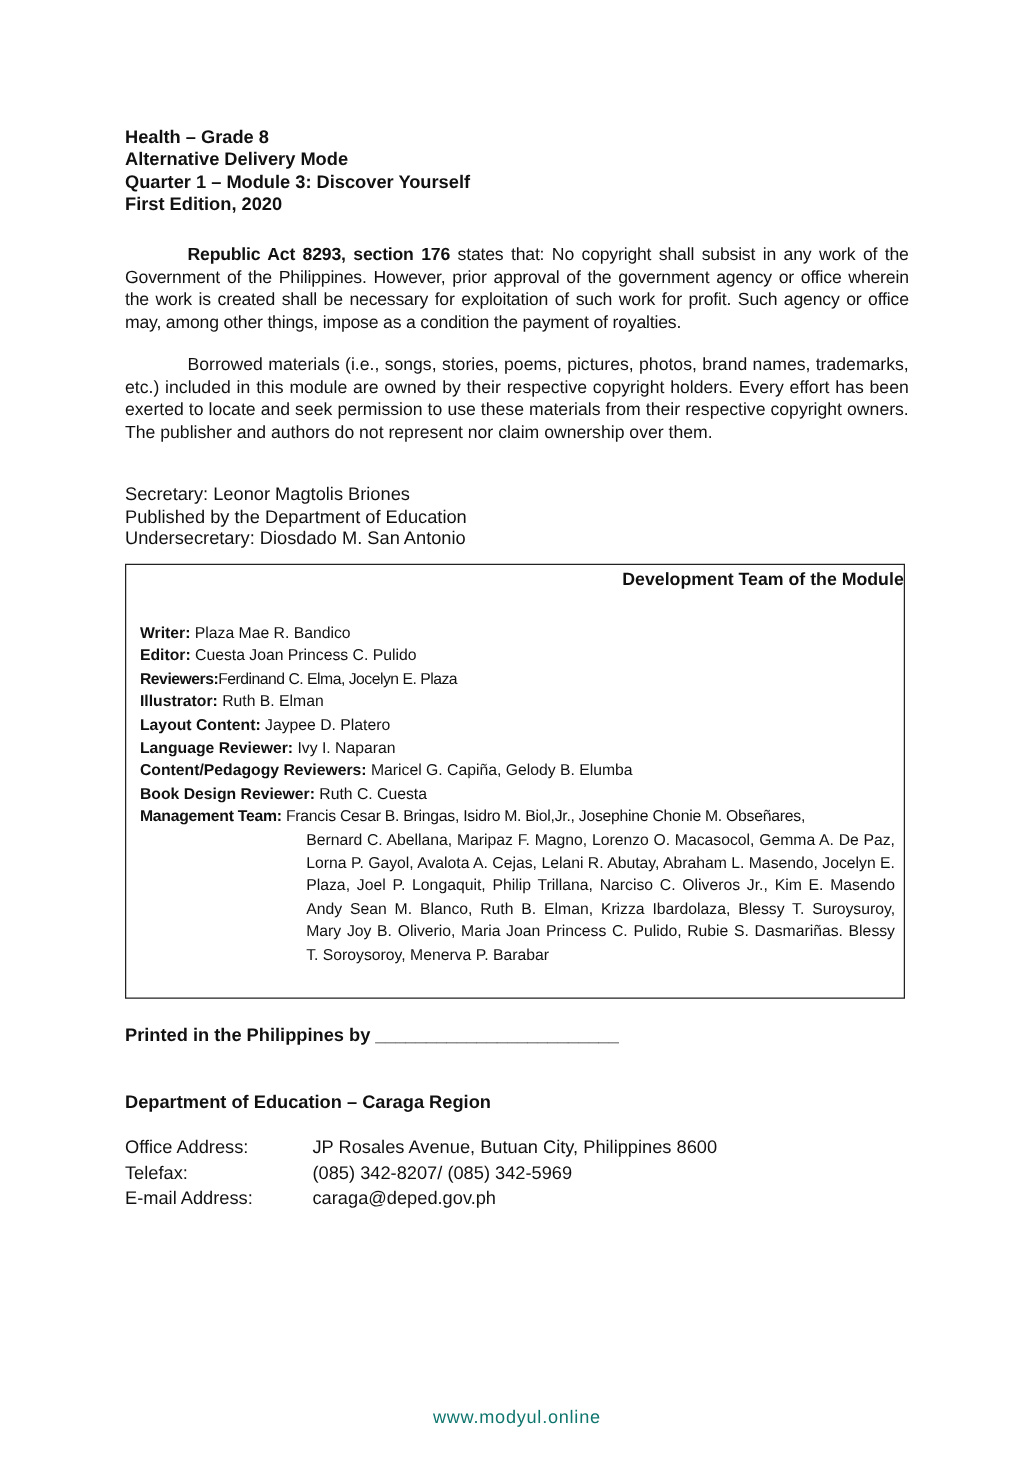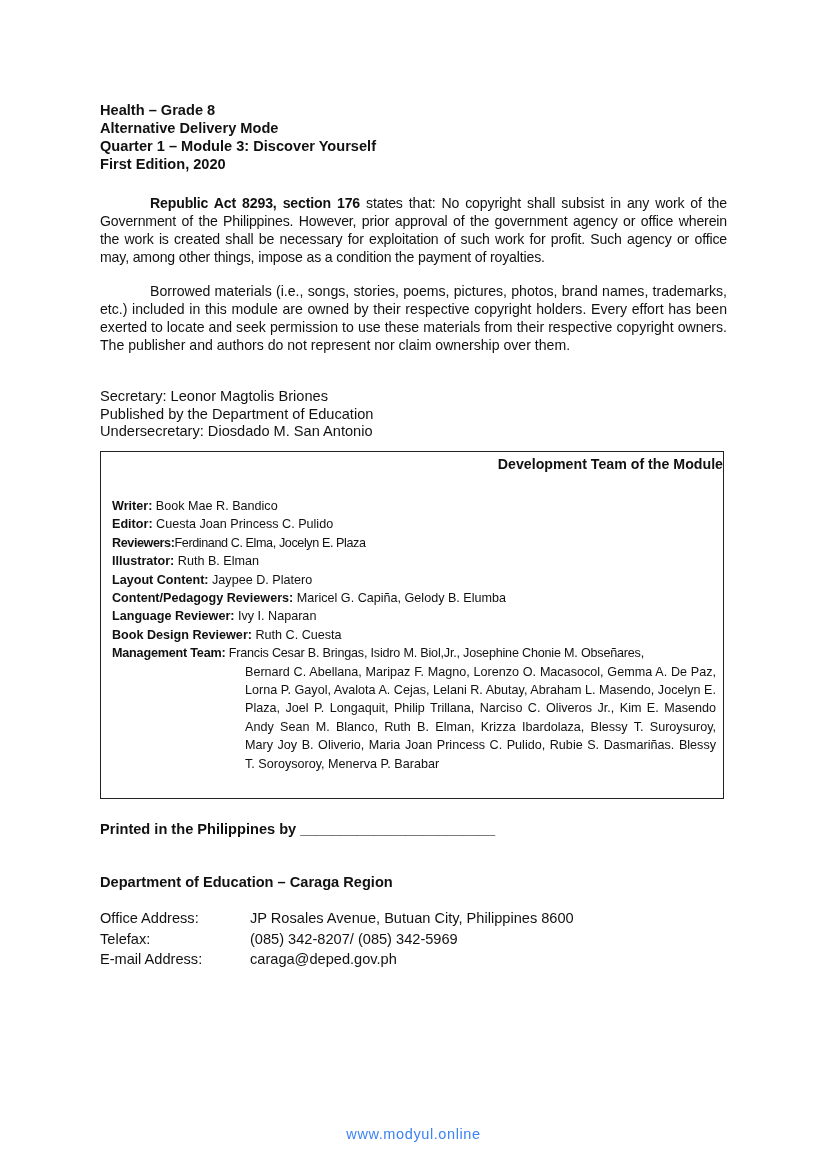--- a/index.html
+++ b/index.html
@@ -15,21 +15,21 @@
   .box { position: absolute; left: 100px; top: 451px; width: 624px; height: 348px; border: 1.6px solid #222; box-sizing: border-box; }
   .box-title { text-align: right; font-weight: bold; font-size: 14.2px; margin-top: 4px; }
   .team { position: absolute; left: 11px; top: 45px; width: 603px; font-size: 12.6px; line-height: 18.4px; }
   .team .row b { font-weight: bold; }
   .mgmt-names { text-align: justify; width: 471px; margin-left: 133px; }
   .printed { position: absolute; left: 100px; top: 821px; font-weight: bold; font-size: 14.6px; }
   .region { position: absolute; left: 100px; top: 874px; font-weight: bold; font-size: 14.6px; }
   .contact { position: absolute; left: 100px; top: 908px; font-size: 14.6px; line-height: 20.5px; }
   .contact .crow { display: flex; }
   .contact .ck { width: 150px; }
-  .footer { position: absolute; left: 0; width: 827px; top: 1126px; text-align: center; font-size: 14.5px; color: #3b82f6; letter-spacing: 0.6px; }
+  .footer { position: absolute; left: 0; width: 827px; top: 1126px; text-align: center; font-size: 14.5px; color: #0f766e; letter-spacing: 0.6px; }
 </style>
 </head>
 <body>
 
 <div class="page">
 
   <div class="titles">
     <div>Health – Grade 8</div>
     <div>Alternative Delivery Mode</div>
     <div>Quarter 1 – Module 3: Discover Yourself</div>
@@ -42,27 +42,27 @@
 
   <div class="pub">
     <div>Secretary: Leonor Magtolis Briones</div>
     <div>Published by the Department of Education</div>
     <div>Undersecretary: Diosdado M. San Antonio</div>
   </div>
 
   <div class="box">
     <div class="box-title">Development Team of the Module</div>
     <div class="team">
-      <div class="row"><b>Writer:</b><span> Book Mae R. Bandico</span></div>
+      <div class="row"><b>Writer:</b><span> Plaza Mae R. Bandico</span></div>
       <div class="row"><b>Editor:</b><span> Cuesta Joan Princess C. Pulido</span></div>
       <div class="row" style="letter-spacing:-0.4px"><b>Reviewers:</b><span>Ferdinand C. Elma, Jocelyn E. Plaza</span></div>
       <div class="row"><b>Illustrator:</b><span> Ruth B. Elman</span></div>
       <div class="row"><b>Layout Content:</b><span> Jaypee D. Platero</span></div>
+      <div class="row"><b>Language Reviewer:</b><span> Ivy I. Naparan</span></div>
       <div class="row"><b>Content/Pedagogy Reviewers:</b><span> Maricel G. Capiña, Gelody B. Elumba</span></div>
-      <div class="row"><b>Language Reviewer:</b><span> Ivy I. Naparan</span></div>
       <div class="row"><b>Book Design Reviewer:</b><span> Ruth C. Cuesta</span></div>
       <div class="row" style="white-space:nowrap;letter-spacing:-0.2px"><b>Management Team:</b><span> Francis Cesar B. Bringas, Isidro M. Biol,Jr., Josephine Chonie M.  Obseñares,</span></div>
       <div class="mgmt-names">Bernard C. Abellana, Maripaz F. Magno, Lorenzo O. Macasocol, Gemma A. De Paz, Lorna P. Gayol, Avalota A. Cejas, Lelani R. Abutay, Abraham L. Masendo, Jocelyn E. Plaza, Joel P. Longaquit, Philip Trillana, Narciso C. Oliveros Jr., Kim E. Masendo Andy Sean M. Blanco, Ruth B. Elman, Krizza Ibardolaza, Blessy T. Suroysuroy, Mary Joy B. Oliverio, Maria Joan Princess C. Pulido, Rubie S. Dasmariñas. Blessy T. Soroysoroy, Menerva P. Barabar</div>
     </div>
   </div>
 
   <div class="printed">Printed in the Philippines by ________________________</div>
 
   <div class="region">Department of Education – Caraga Region</div>
 

